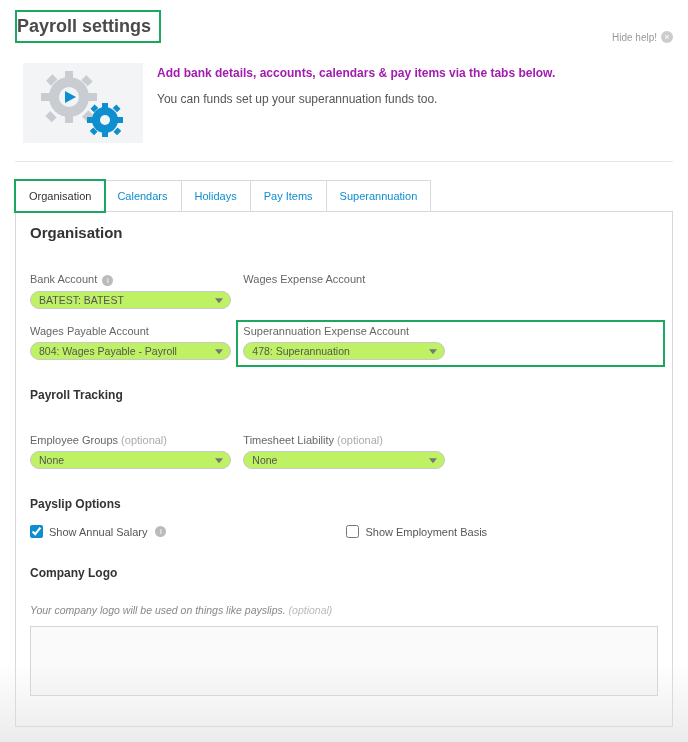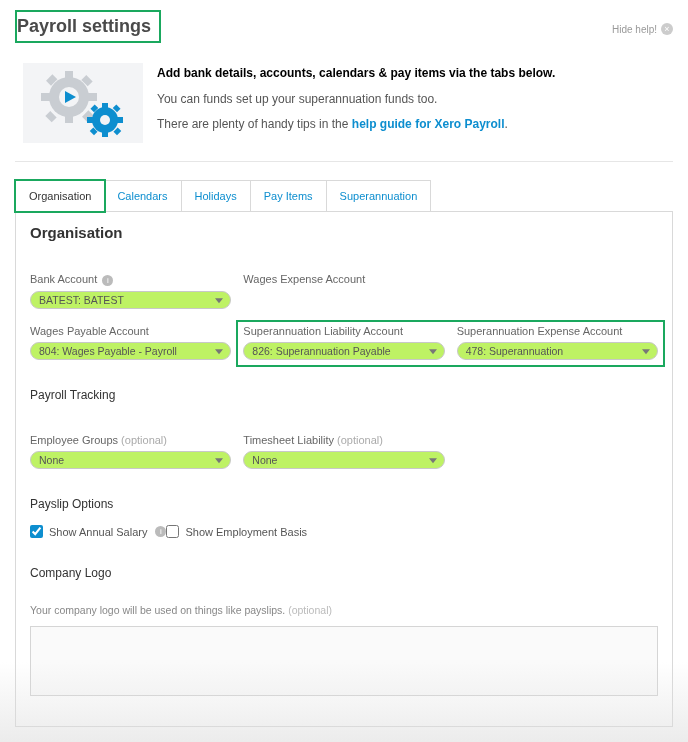--- a/index.html
+++ b/index.html
@@ -7,21 +7,21 @@
     font-family: Arial, Helvetica, sans-serif;
     font-size: 12px;
     color: #333;
     background: #fff;
     width: 688px;
     height: 742px;
     overflow: hidden;
   }
   .page { padding: 10px 15px; }
 
-  .title-row { display: flex; justify-content: space-between; align-items: flex-start; }
+  .title-row { display: flex; justify-content: space-between; align-items: flex-end; }
   .page-title {
     font-size: 18px;
     font-weight: bold;
     color: #4a4a4a;
     padding: 4px 8px 4px 0;
     border: 2px solid #1aa85e;
     display: inline-block;
   }
   .hide-help {
     font-size: 10px;
@@ -44,21 +44,21 @@
     gap: 14px;
     border-bottom: 1px solid #e6e6e6;
   }
   .gear-box {
     width: 120px; height: 80px;
     background: #f3f4f6;
     position: relative;
     flex-shrink: 0;
   }
   .intro-text { flex: 1; font-size: 12px; color: #555; line-height: 1.7; }
-  .intro-text .headline { font-weight: bold; color: #000000; margin-bottom: 6px; }
+  .intro-text .headline { font-weight: bold; color: #a21caf; margin-bottom: 6px; }
   .intro-text a { color: #0d8ecf; text-decoration: none; font-weight: bold; }
   .intro-text p { margin-bottom: 4px; }
 
   .tabs {
     display: flex;
     border: 1px solid #d9d9d9;
     border-bottom: none;
     width: fit-content;
     margin-top: 18px;
   }
@@ -145,44 +145,46 @@
     display: grid;
     grid-template-columns: 1fr 1fr;
     gap: 14px 12px;
     border: 2px solid #1aa85e;
     padding: 3px 5px 5px 5px;
     margin: -5px -7px -7px -7px;
   }
 
   .section-title {
     font-size: 12px;
-    font-weight: normal;
+    font-weight: bold;
     color: #333;
     margin-top: 28px;
     margin-bottom: 10px;
   }
 
   .checkbox-row {
     display: flex;
+    gap: 180px;
     align-items: flex-end;
     margin-top: 14px;
   }
   .cb {
     display: flex;
     align-items: center;
     gap: 6px;
     font-size: 11px;
     color: #555;
   }
   .cb input { width: 13px; height: 13px; accent-color: #0d8ecf; }
 
   .hint {
     font-size: 10.5px;
     color: #888;
     margin-top: 24px;
+    font-style: italic;
   }
   .logo-box {
     margin-top: 10px;
     border: 1px solid #d5d5d5;
     height: 70px;
     background: #fafafa;
   }
 
   .bottom-fade {
     position: absolute;
@@ -230,23 +232,20 @@
           <rect x="91" y="66" width="6" height="5" transform="rotate(-45 94 68)"></rect>
           <rect x="91" y="43" width="6" height="5" transform="rotate(45 94 45)"></rect>
           <rect x="68" y="66" width="6" height="5" transform="rotate(45 71 68)"></rect>
         </g>
         <circle cx="82" cy="57" r="5" fill="#f3f4f6"></circle>
       </svg>
     </div>
     <div class="intro-text">
       <p class="headline">Add bank details, accounts, calendars &amp; pay items via the tabs below.</p>
       <p>You can funds set up your superannuation funds too.</p>
-      <p>
-        <span>There are plenty of handy tips in the </span><a href="#">help guide for Xero Payroll</a><span>.</span>
-      </p>
     </div>
   </div>
 
   <div class="tabs">
     <div class="tab active tab-highlight">Organisation</div>
     <div class="tab">Calendars</div>
     <div class="tab">Holidays</div>
     <div class="tab">Pay Items</div>
     <div class="tab">Superannuation</div>
   </div>
@@ -272,27 +271,20 @@
 
     <div class="row2">
       <div class="field">
         <label>Wages Payable Account</label>
         <div class="select">
           <span>804: Wages Payable - Payroll</span>
           <span class="caret"></span>
         </div>
       </div>
       <div class="green-group">
-        <div class="field">
-          <label>Superannuation Liability Account</label>
-          <div class="select">
-            <span>826: Superannuation Payable</span>
-            <span class="caret"></span>
-          </div>
-        </div>
         <div class="field">
           <label>Superannuation Expense Account</label>
           <div class="select">
             <span>478: Superannuation</span>
             <span class="caret"></span>
           </div>
         </div>
       </div>
     </div>
 

